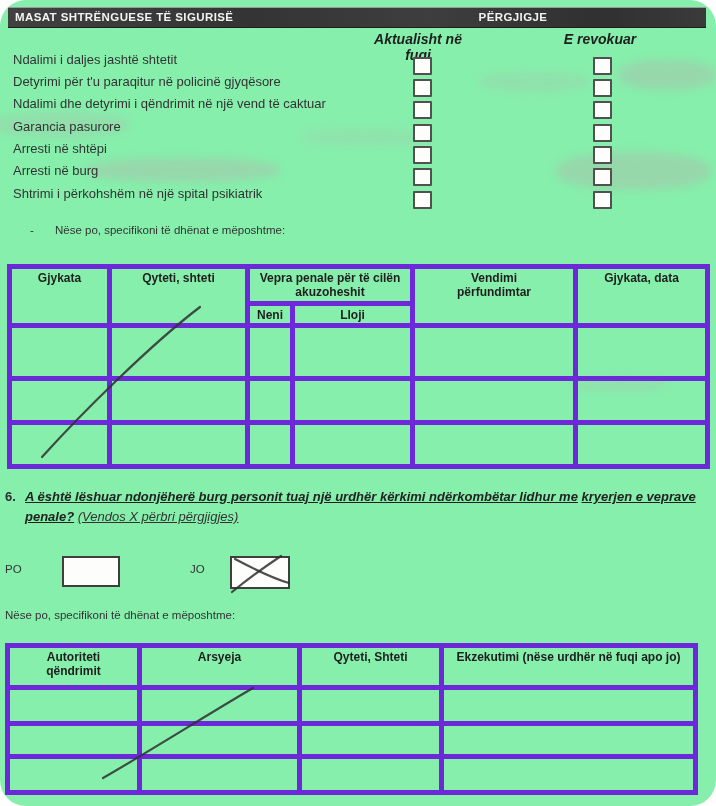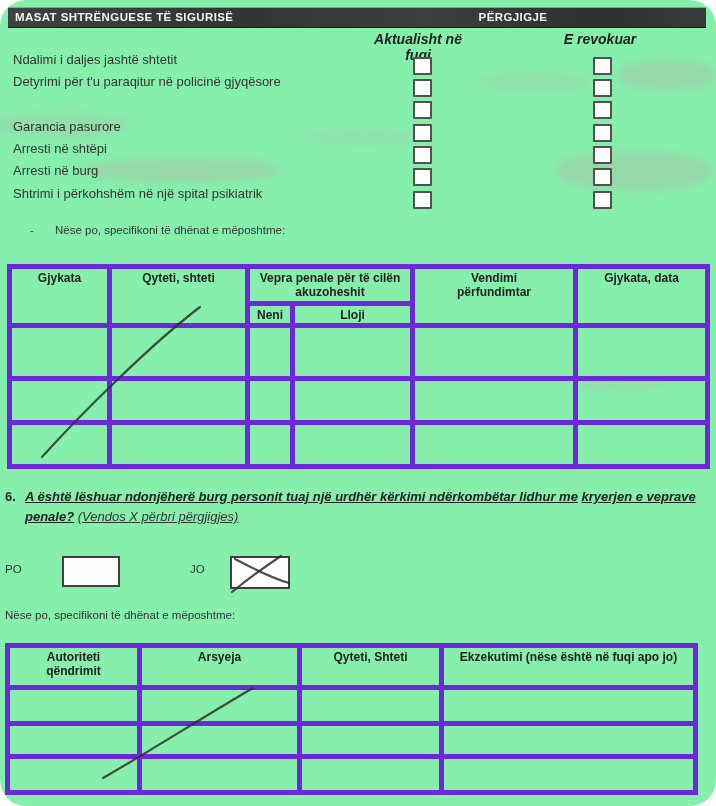--- a/index.html
+++ b/index.html
@@ -80,20 +80,21 @@
     <span class="mlabel">Ndalimi i daljes jashtë shtetit</span>
     <span class="cb cb1"></span>
     <span class="cb cb2"></span>
   </div>
   <div class="mrow" style="top:74px;text-align:right;">
     <span class="mlabel">Detyrimi për t'u paraqitur në policinë gjyqësore</span>
     <span class="cb cb1"></span>
     <span class="cb cb2"></span>
   </div>
   <div class="mrow" style="top:96px;">
+    <span class="mlabel">Ndalimi dhe detyrimi i qëndrimit në një vend të caktuar</span>
     <span class="cb cb1"></span>
     <span class="cb cb2"></span>
   </div>
   <div class="mrow" style="top:119px;">
     <span class="mlabel">Garancia pasurore</span>
     <span class="cb cb1"></span>
     <span class="cb cb2"></span>
   </div>
   <div class="mrow" style="top:141px;">
     <span class="mlabel">Arresti në shtëpi</span>
@@ -193,21 +194,21 @@
         <col style="width:132px">
         <col style="width:160px">
         <col style="width:142px">
         <col style="width:254px">
       </colgroup>
     <tbody>
         <tr style="height:42px;">
       <th><span class="narrow-head2">Autoriteti qëndrimit</span></th>
       <th>Arsyeja</th>
       <th>Qyteti, Shteti</th>
-      <th>Ekzekutimi (nëse është në fuqi apo jo)</th>
+      <th>Ekzekutimi (nëse urdhër në fuqi apo jo)</th>
     </tr>
     <tr style="height:36px;">
       <td class="cell"></td>
           <td class="cell"></td>
           <td class="cell"></td>
           <td class="cell"></td>
     </tr>
     <tr style="height:33px;">
       <td class="cell"></td>
           <td class="cell"></td>

